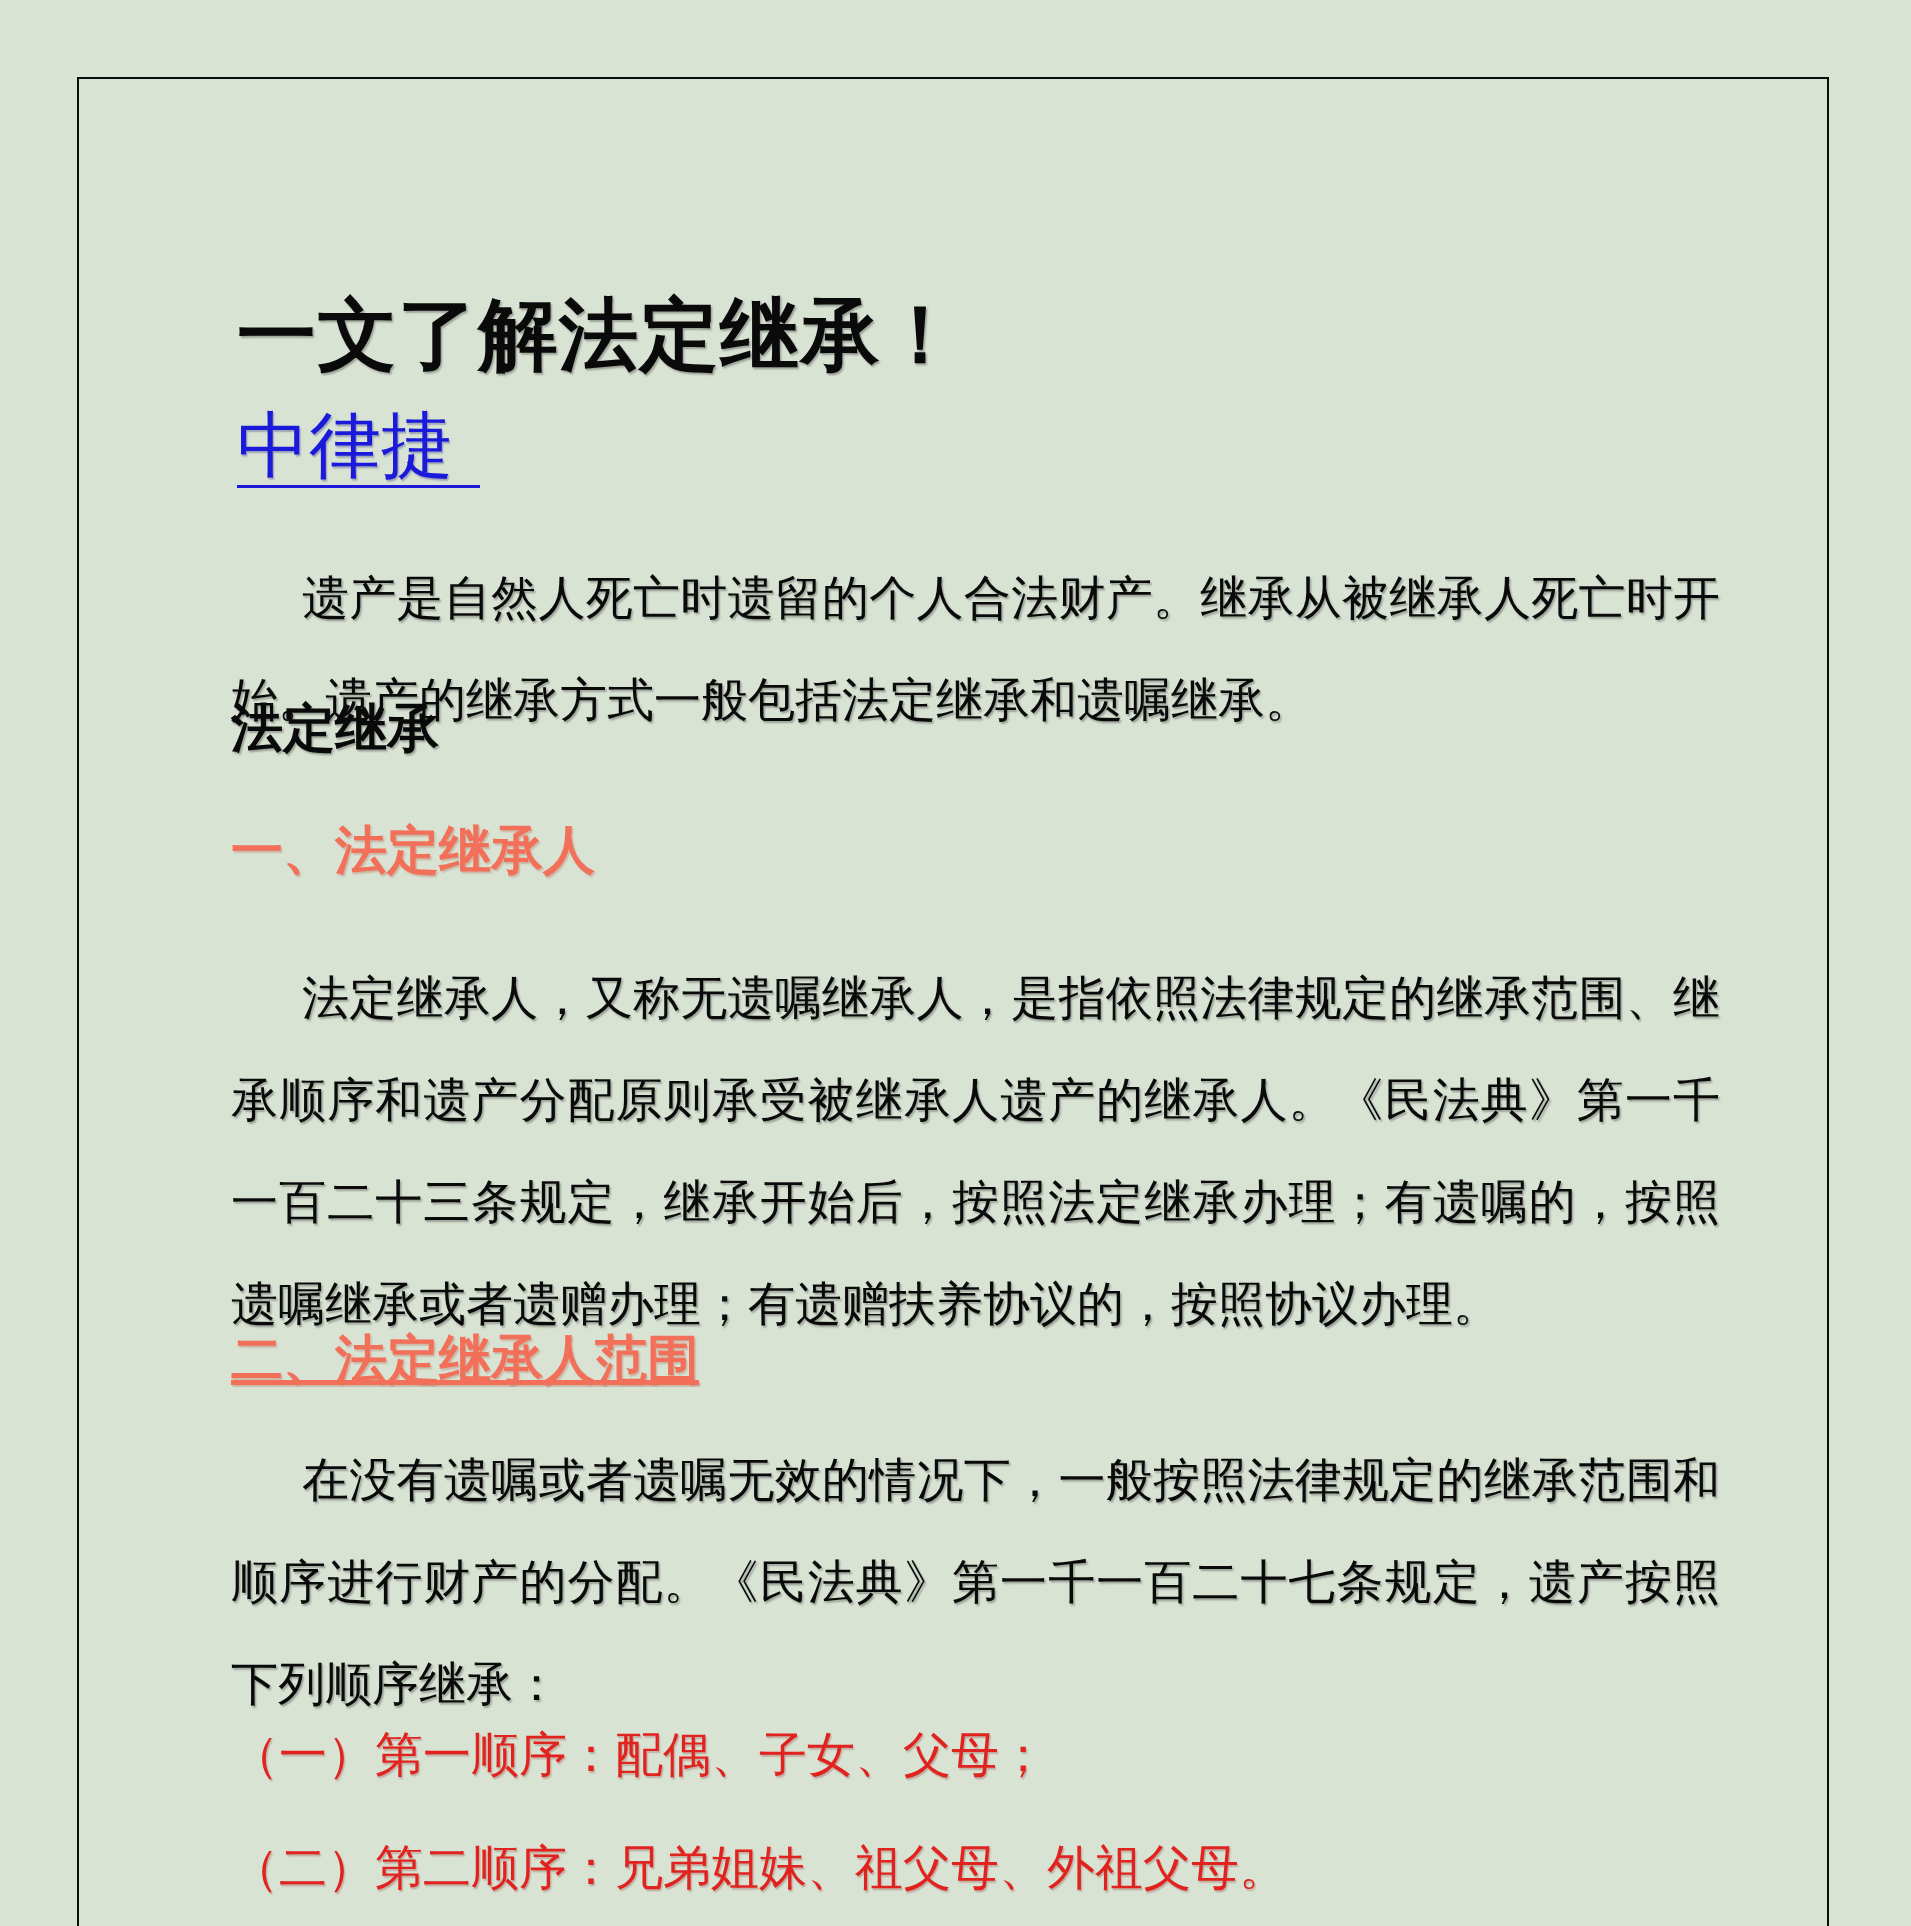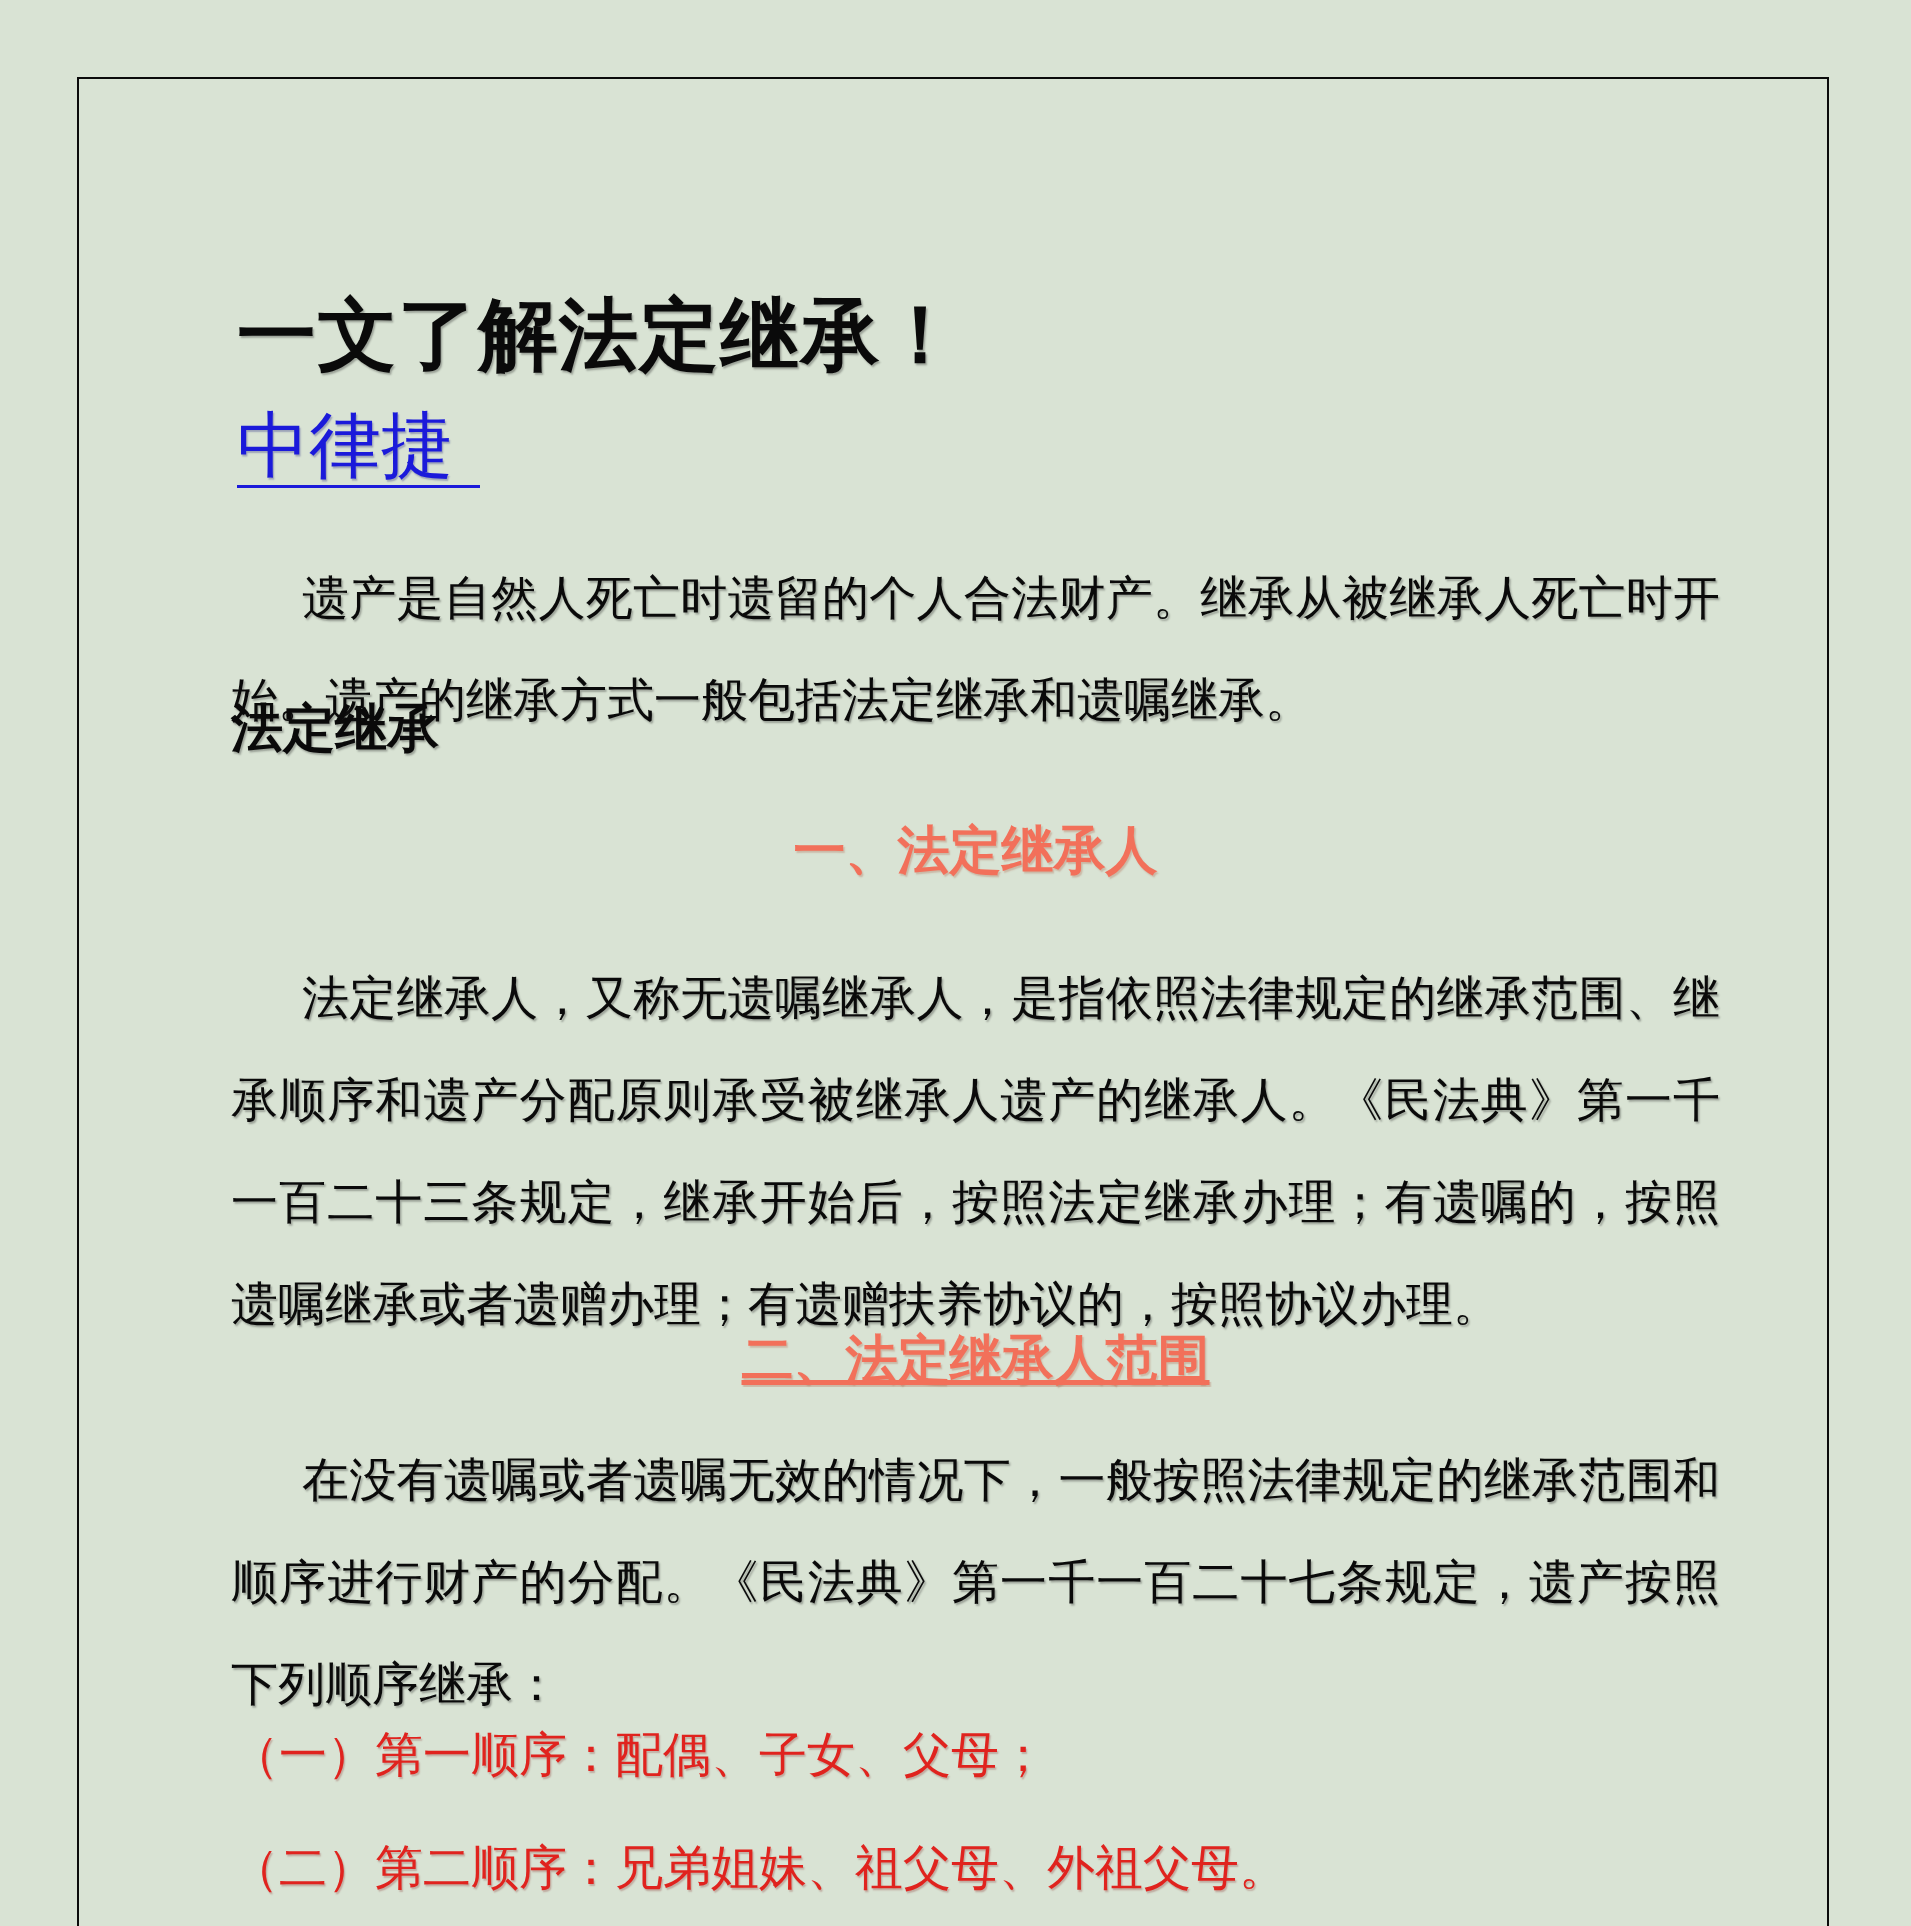--- a/index.html
+++ b/index.html
@@ -70,21 +70,20 @@
     width: 1489px;
     font-size: 52px;
     line-height: 102px;
     font-weight: bold;
     white-space: nowrap;
   }
   .heading-black { color: #0a0a0a; }
   .heading-orange {
     color: #f2705a;
     text-shadow: 1.5px 1.9px 1.5px rgba(160, 60, 30, 0.25);
-    text-align: center;
   }
   .order-line {
     position: absolute;
     left: 231px;
     width: 1489px;
     font-size: 48px;
     line-height: 102px;
     color: #e0231e;
     text-shadow: 1.2px 1.5px 1.5px rgba(120, 10, 10, 0.25);
     white-space: nowrap;

